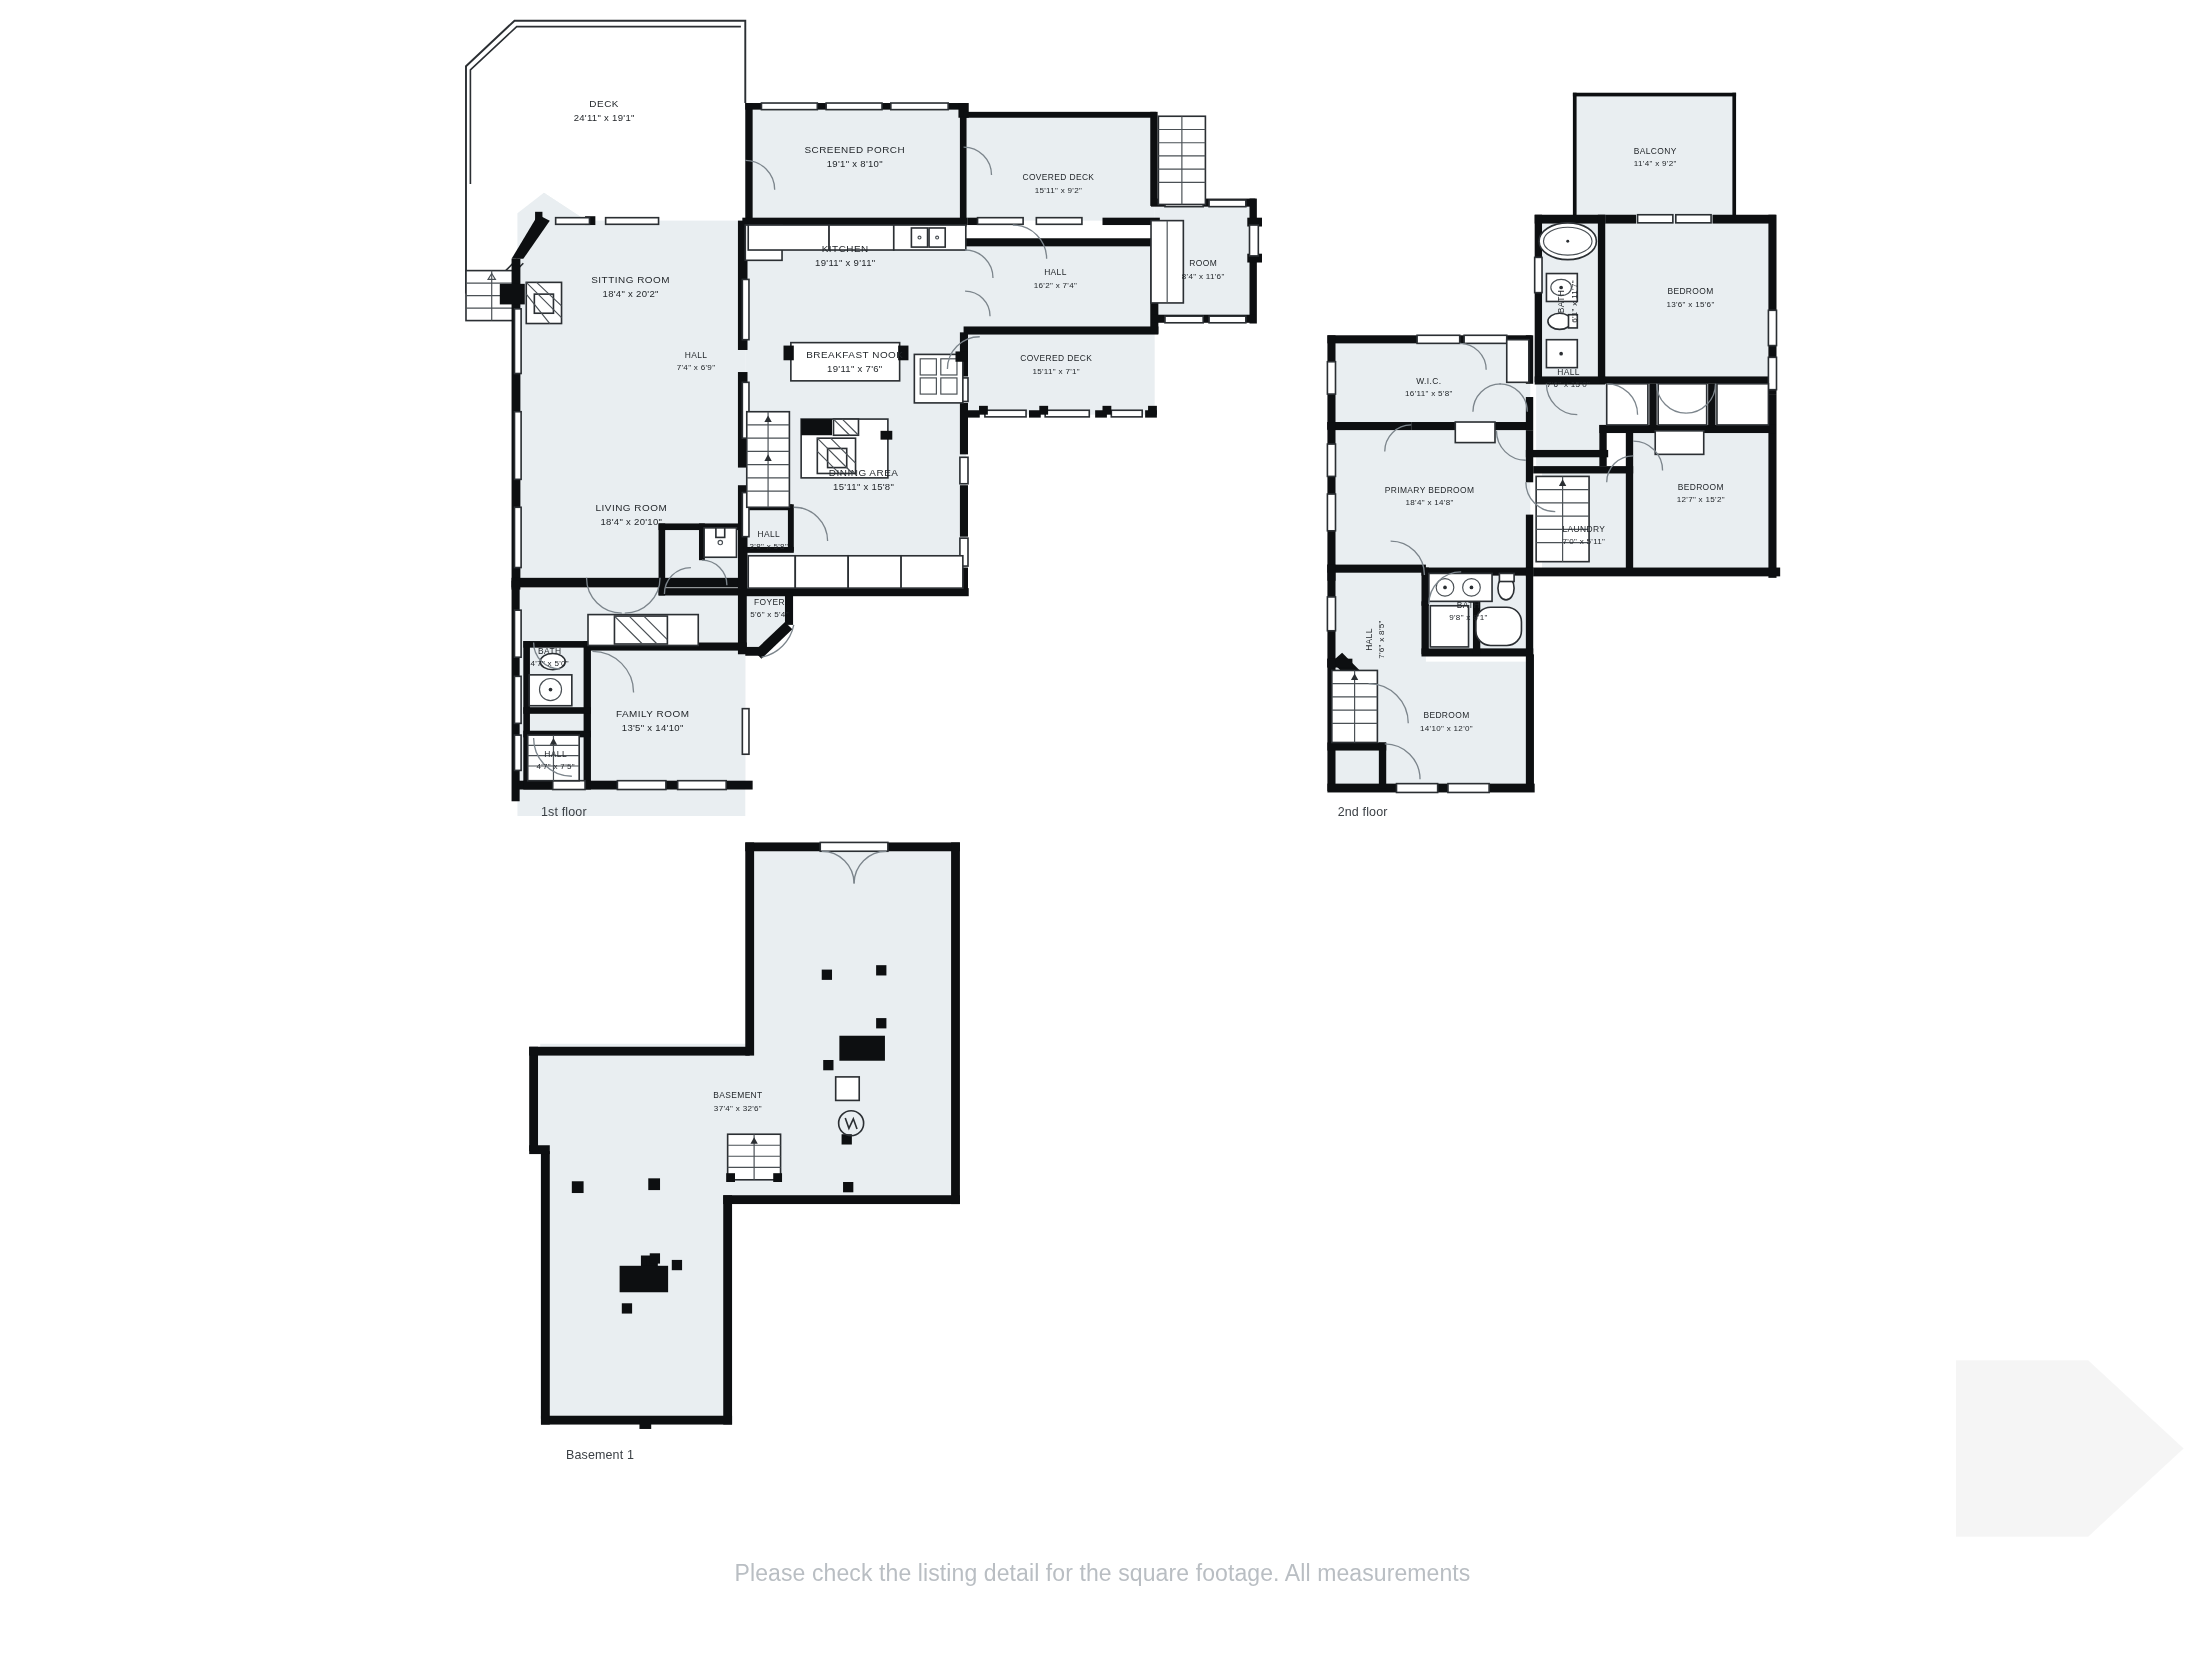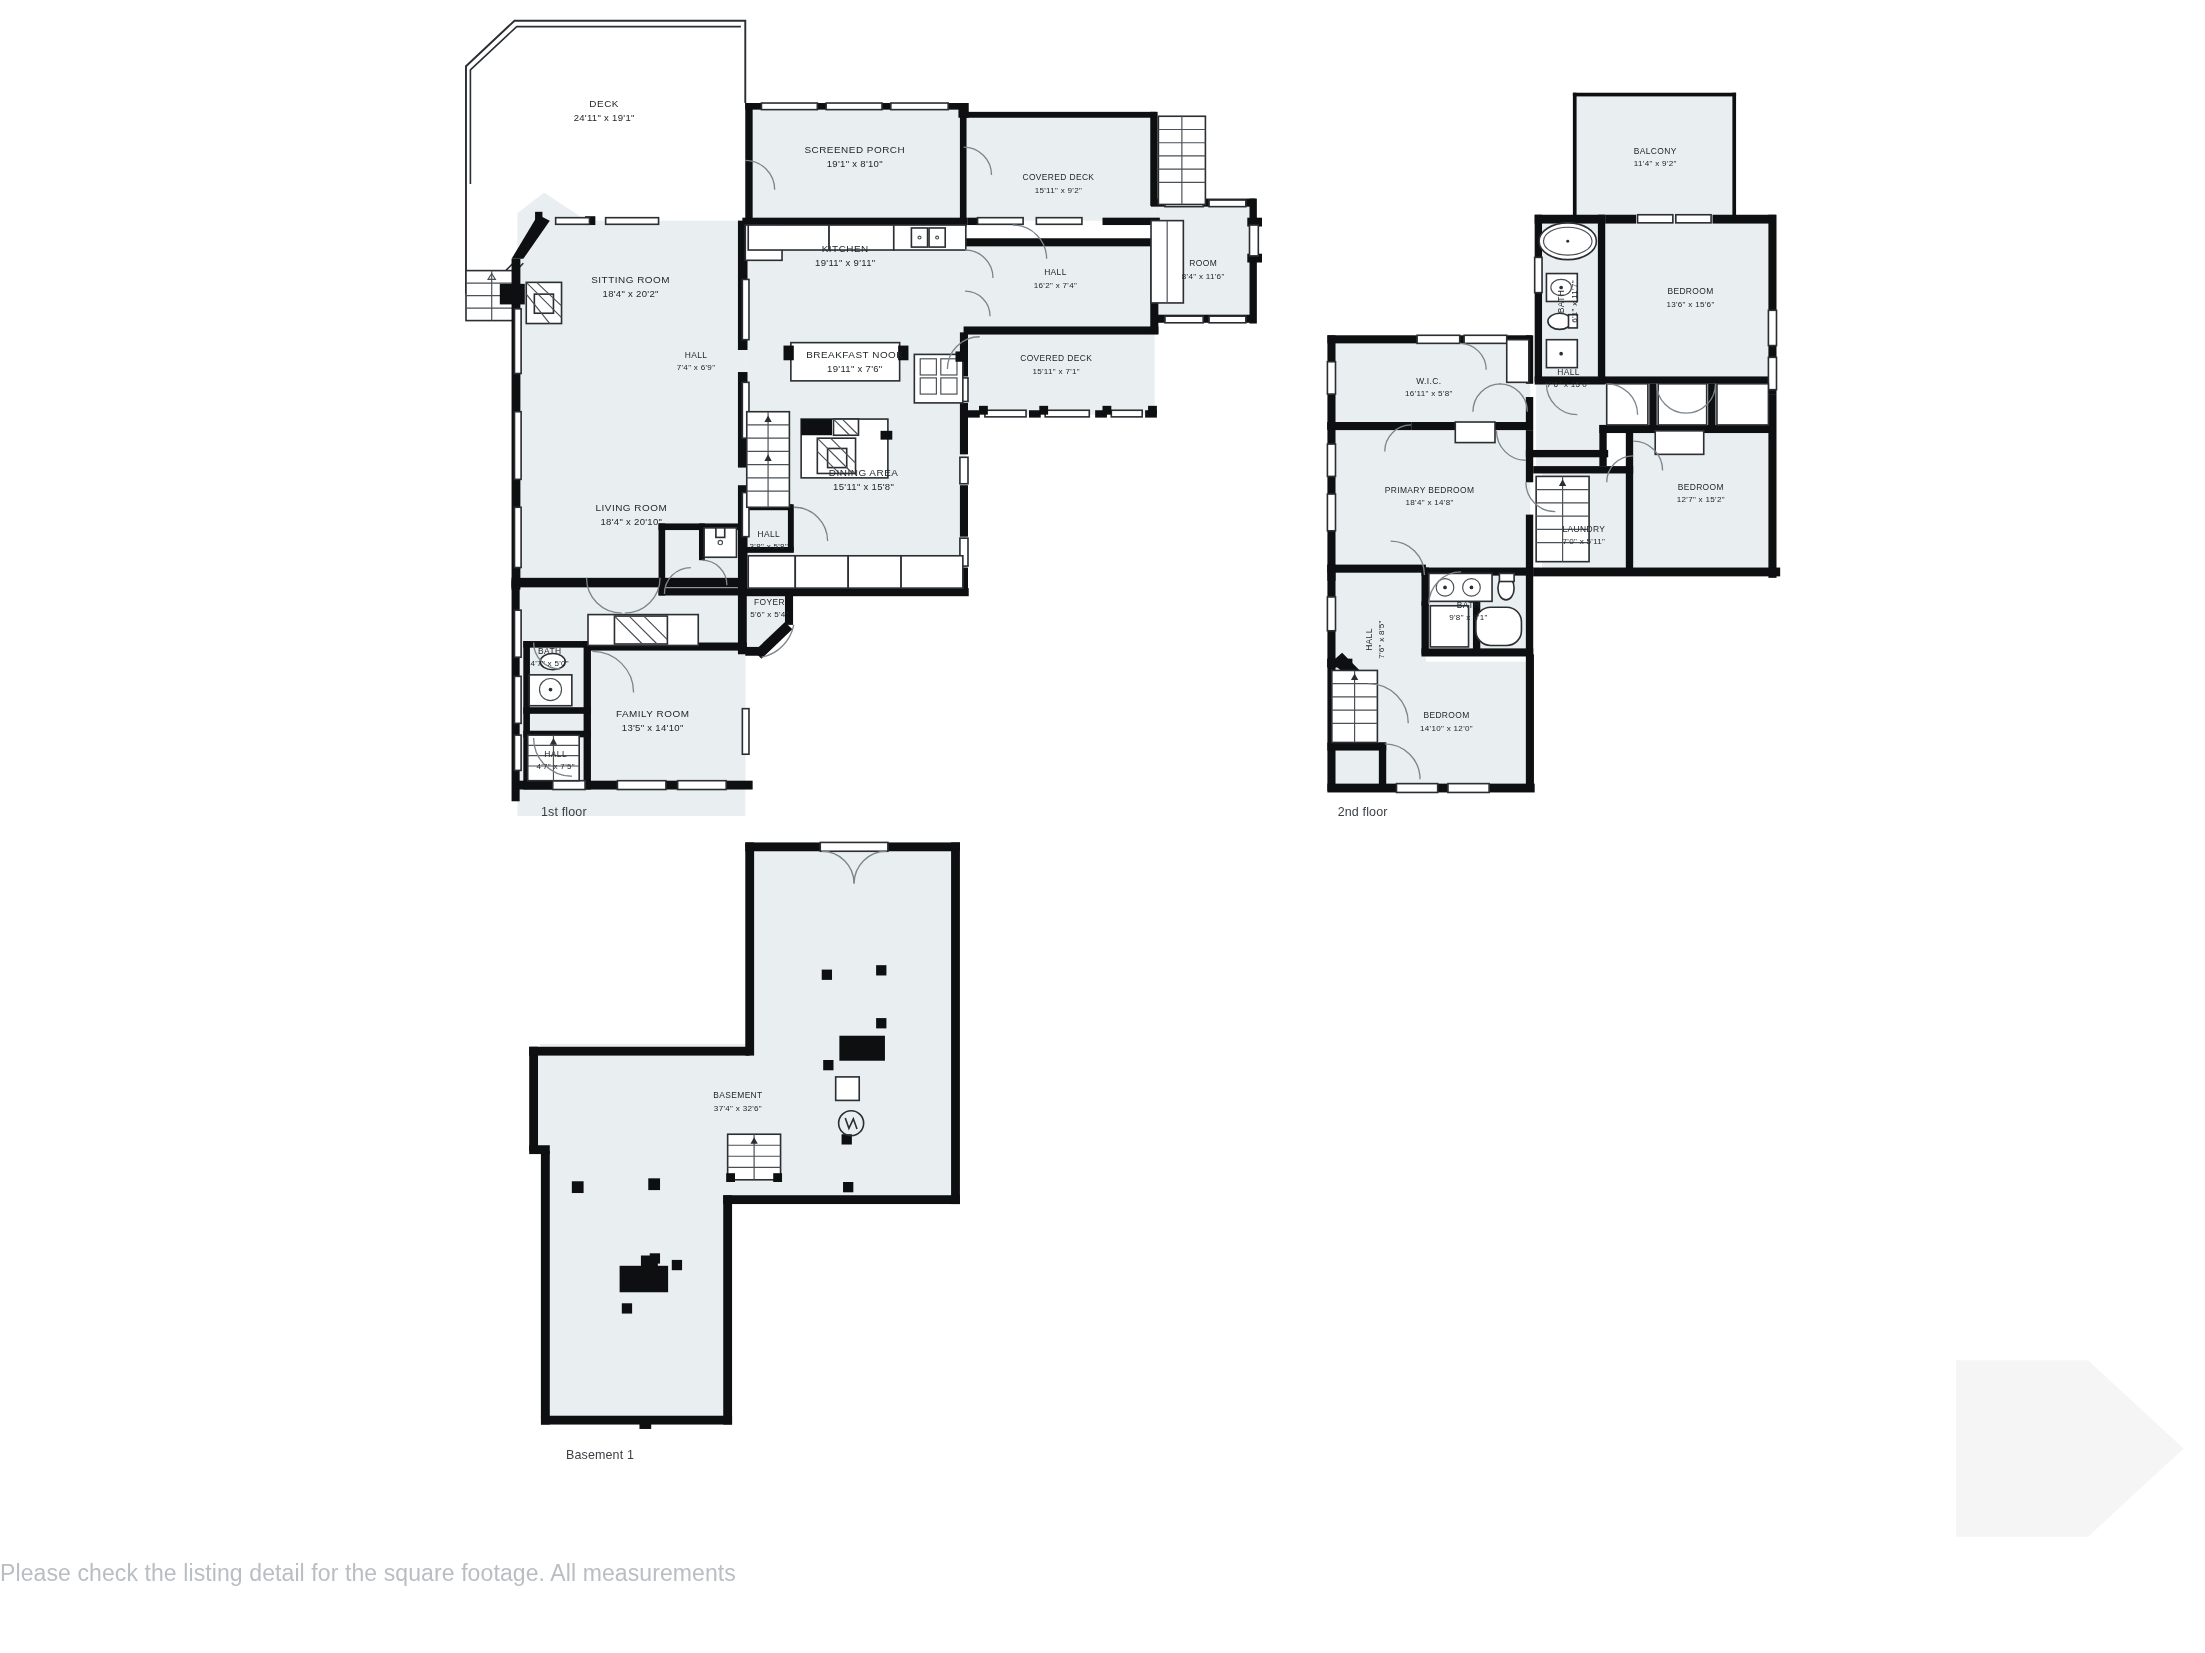--- a/index.html
+++ b/index.html
@@ -19,21 +19,21 @@
 
   .lbl{font-size:13.5px;letter-spacing:.7px;fill:#23272b;text-anchor:middle;
        font-family:"Liberation Sans","DejaVu Sans",sans-serif;}
   .dim{font-size:13px;letter-spacing:.4px;fill:#23272b;text-anchor:middle;
        font-family:"Liberation Sans","DejaVu Sans",sans-serif;}
   .lbl.sm{font-size:11.5px;letter-spacing:.5px;}
   .dim.sm{font-size:11px;}
   .floorlbl{font-size:17px;fill:#3a3f44;text-anchor:start;letter-spacing:.2px;
        font-family:"Liberation Sans","DejaVu Sans",sans-serif;}
 
-  .footer{position:absolute;left:0;right:0;top:1558px;
+  .footer{position:absolute;left:0;right:0;top:1558px;text-align:center;
           font-size:23px;line-height:1.38;color:#b9bec3;letter-spacing:0.1px;
           font-family:"Liberation Sans","DejaVu Sans",sans-serif;}
   .wm{position:absolute;right:20.6px;bottom:110px;width:243px;height:191px;opacity:.035;}
 </style>
 </head>
 <body>
 
 <div class="sheet">
 
 <svg class="plan" viewBox="0 0 3000 2250">

